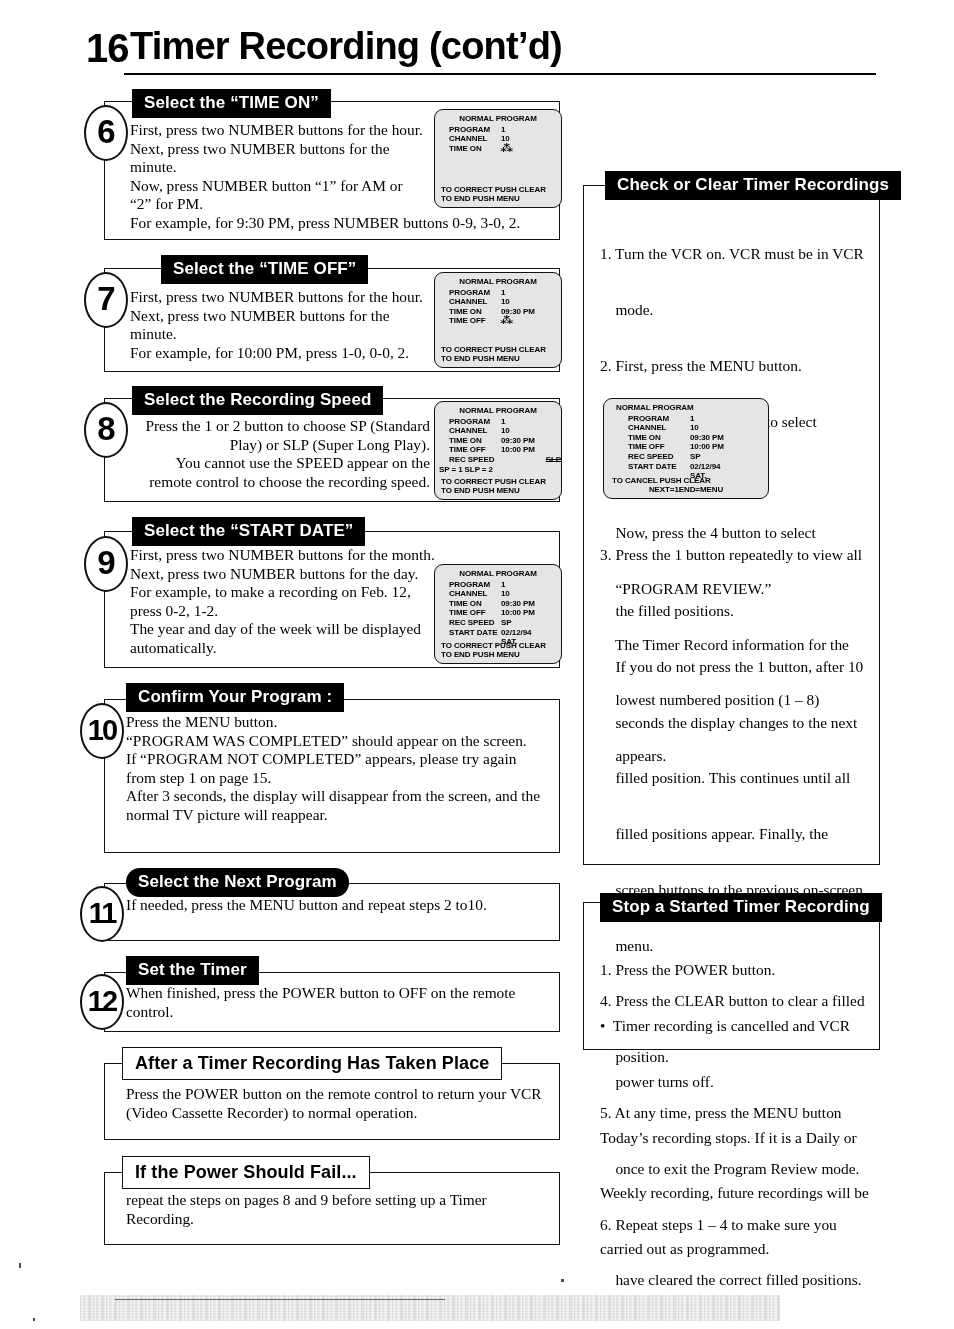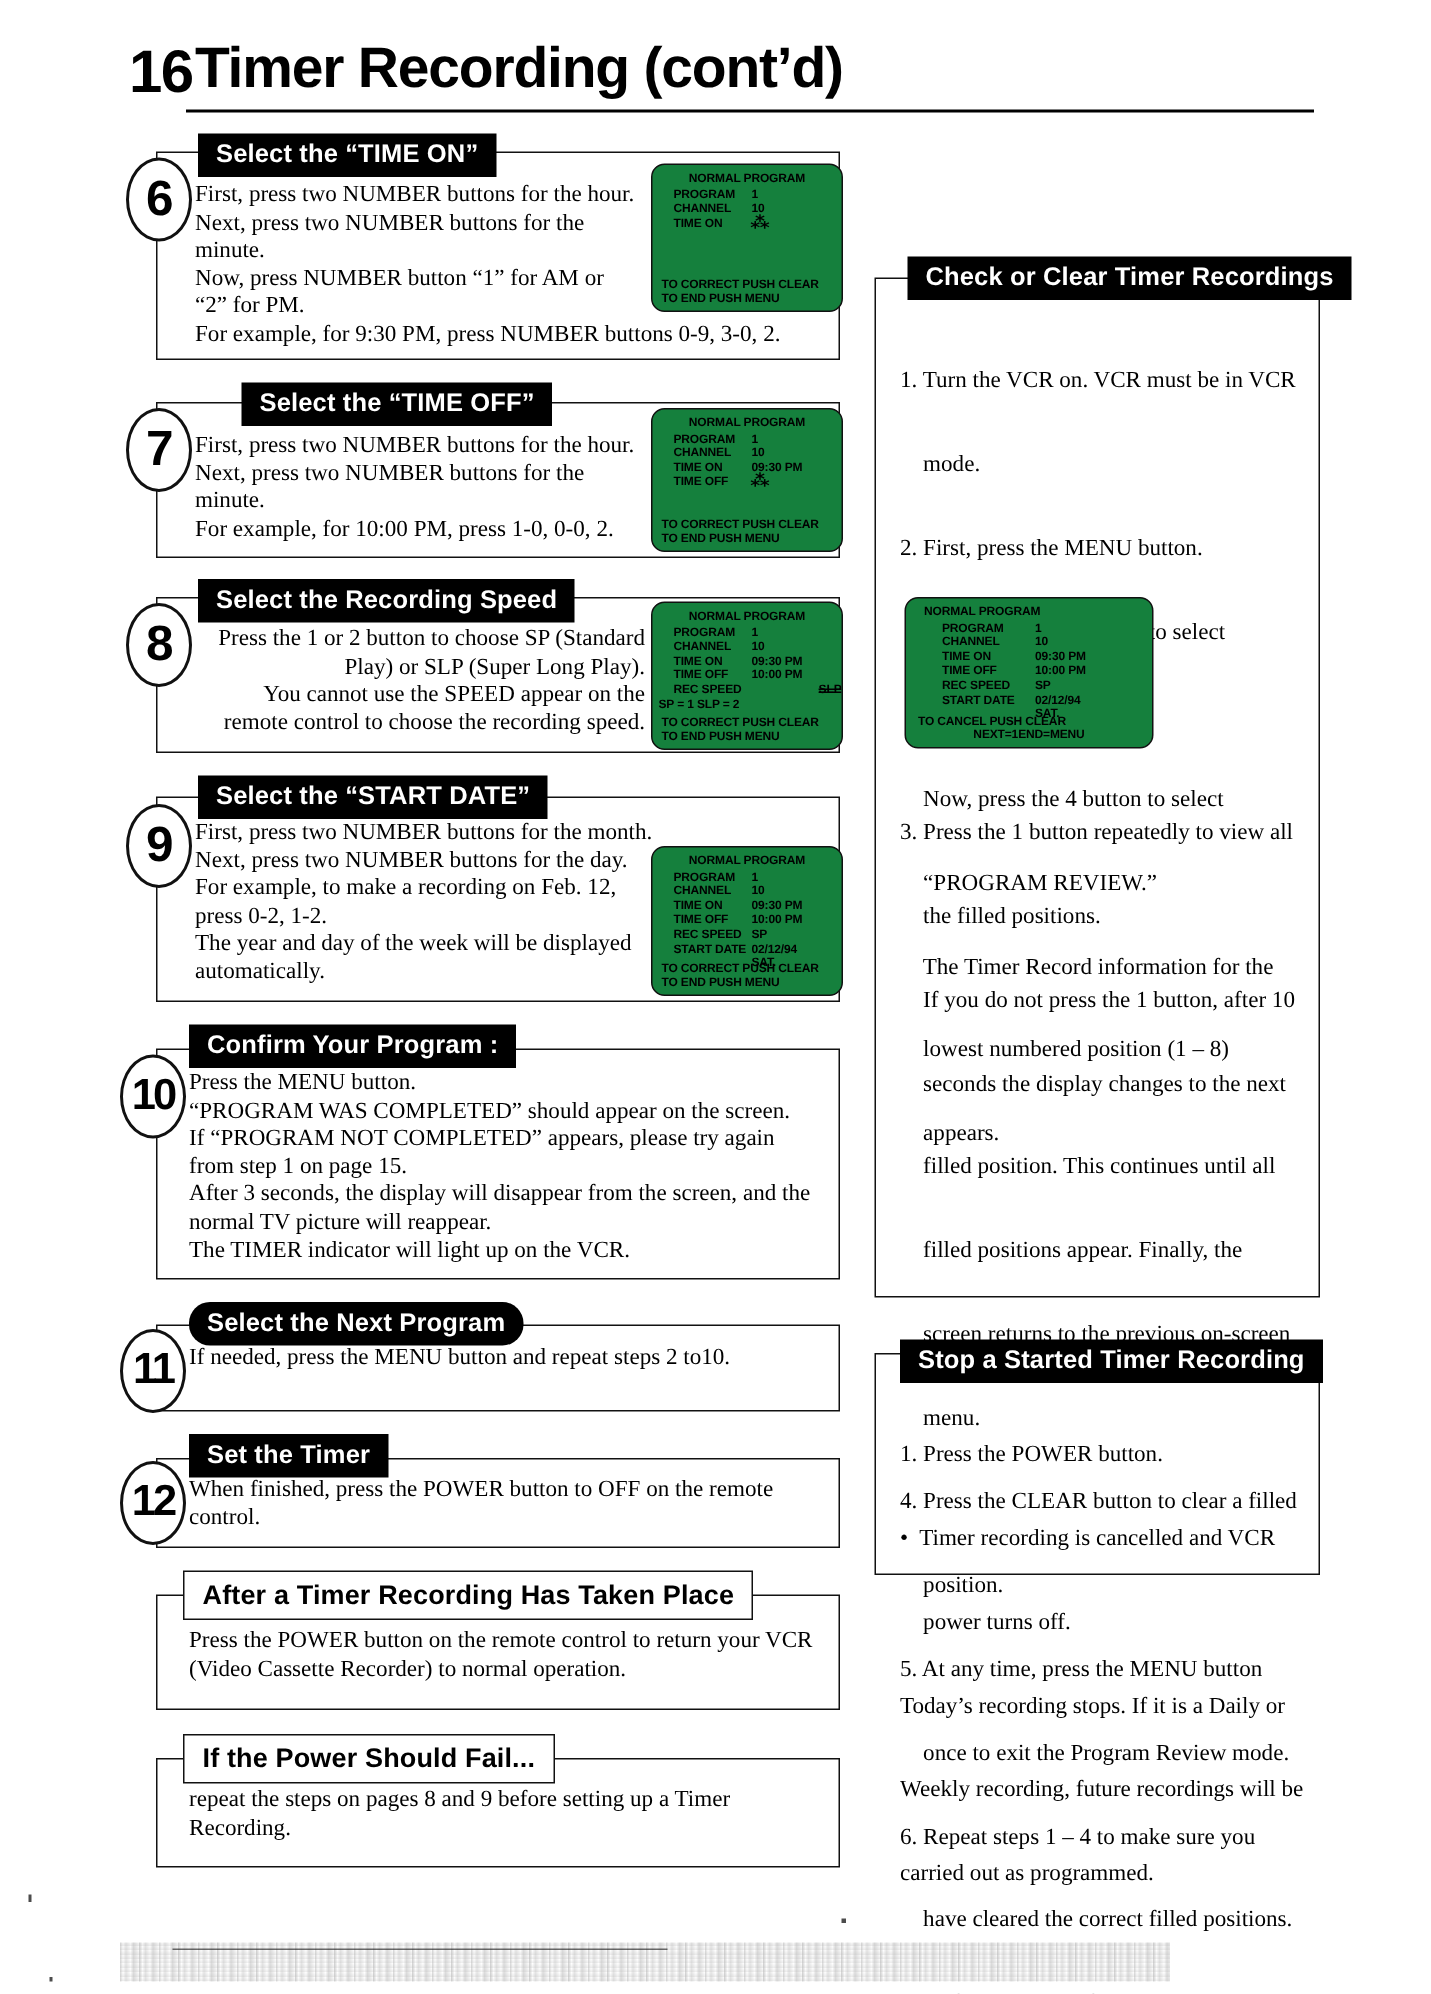--- a/index.html
+++ b/index.html
@@ -110,21 +110,21 @@
     letter-spacing: -1px;
   }
   .stepnum.two-digit { font-size: 29px; letter-spacing: -2px; }
 
   
   .osd {
     position: absolute;
     box-sizing: border-box;
     border: 1.6px solid #111;
     border-radius: 9px;
-    background: #15803d;
+    background: #e5e5e5;
     font-family: "Liberation Sans", sans-serif;
     font-size: 8px;
     line-height: 9.6px;
     font-weight: bold;
     letter-spacing: -0.1px;
     z-index: 5;
     overflow: hidden;
   }
   .osd .osd-title {
     text-align: center;
@@ -355,21 +355,20 @@
 <div class="box" style="left:104px; top:699px; width:456px; height:154px;"></div>
 <div class="hdr" style="left:126px; top:683px;">Confirm Your Program :</div>
 <div class="stepnum two-digit" style="left:80px; top:703px;">10</div>
 <div class="body-text" style="left:126px; top:713px; width:428px;">
   <p>Press the MENU button.</p>
   <p>“PROGRAM WAS COMPLETED” should appear on the screen.</p>
   <p>If “PROGRAM NOT COMPLETED” appears, please try again</p>
   <p>from step 1 on page 15.</p>
   <p>After 3 seconds, the display will disappear from the screen, and the</p>
   <p>normal TV picture will reappear.</p>
-  <p>The TIMER indicator will light up on the VCR.</p>
 </div>
 
 <div class="box" style="left:104px; top:883px; width:456px; height:58px;"></div>
 <div class="hdr" style="left:126px; top:868px;border-radius:14px;">Select the Next Program</div>
 <div class="stepnum two-digit" style="left:80px; top:886px;">11</div>
 <div class="body-text" style="left:126px; top:896px; width:420px;">
   <p>If needed, press the MENU button and repeat steps 2 to10.</p>
 </div>
 
 <div class="box" style="left:104px; top:972px; width:456px; height:60px;"></div>
@@ -448,21 +447,21 @@
     </div>
   </div>
 </div>
 <div class="body-text" style="left:600px; top:509px; width:276px; white-space:pre;">
   <p>3. Press the 1 button repeatedly to view all</p>
   <p>    the filled positions.</p>
   <p>    If you do not press the 1 button, after 10</p>
   <p>    seconds the display changes to the next</p>
   <p>    filled position. This continues until all</p>
   <p>    filled positions appear. Finally, the</p>
-  <p>    screen returns to the previous on-screen</p>
+  <p>    screen buttons to the previous on-screen</p>
   <p>    menu.</p>
   <p>4. Press the CLEAR button to clear a filled</p>
   <p>    position.</p>
   <p>5. At any time, press the MENU button</p>
   <p>    once to exit the Program Review mode.</p>
   <p>6. Repeat steps 1 – 4 to make sure you</p>
   <p>    have cleared the correct filled positions.</p>
   <p>    To fill a position, follow “Timer</p>
   
   

